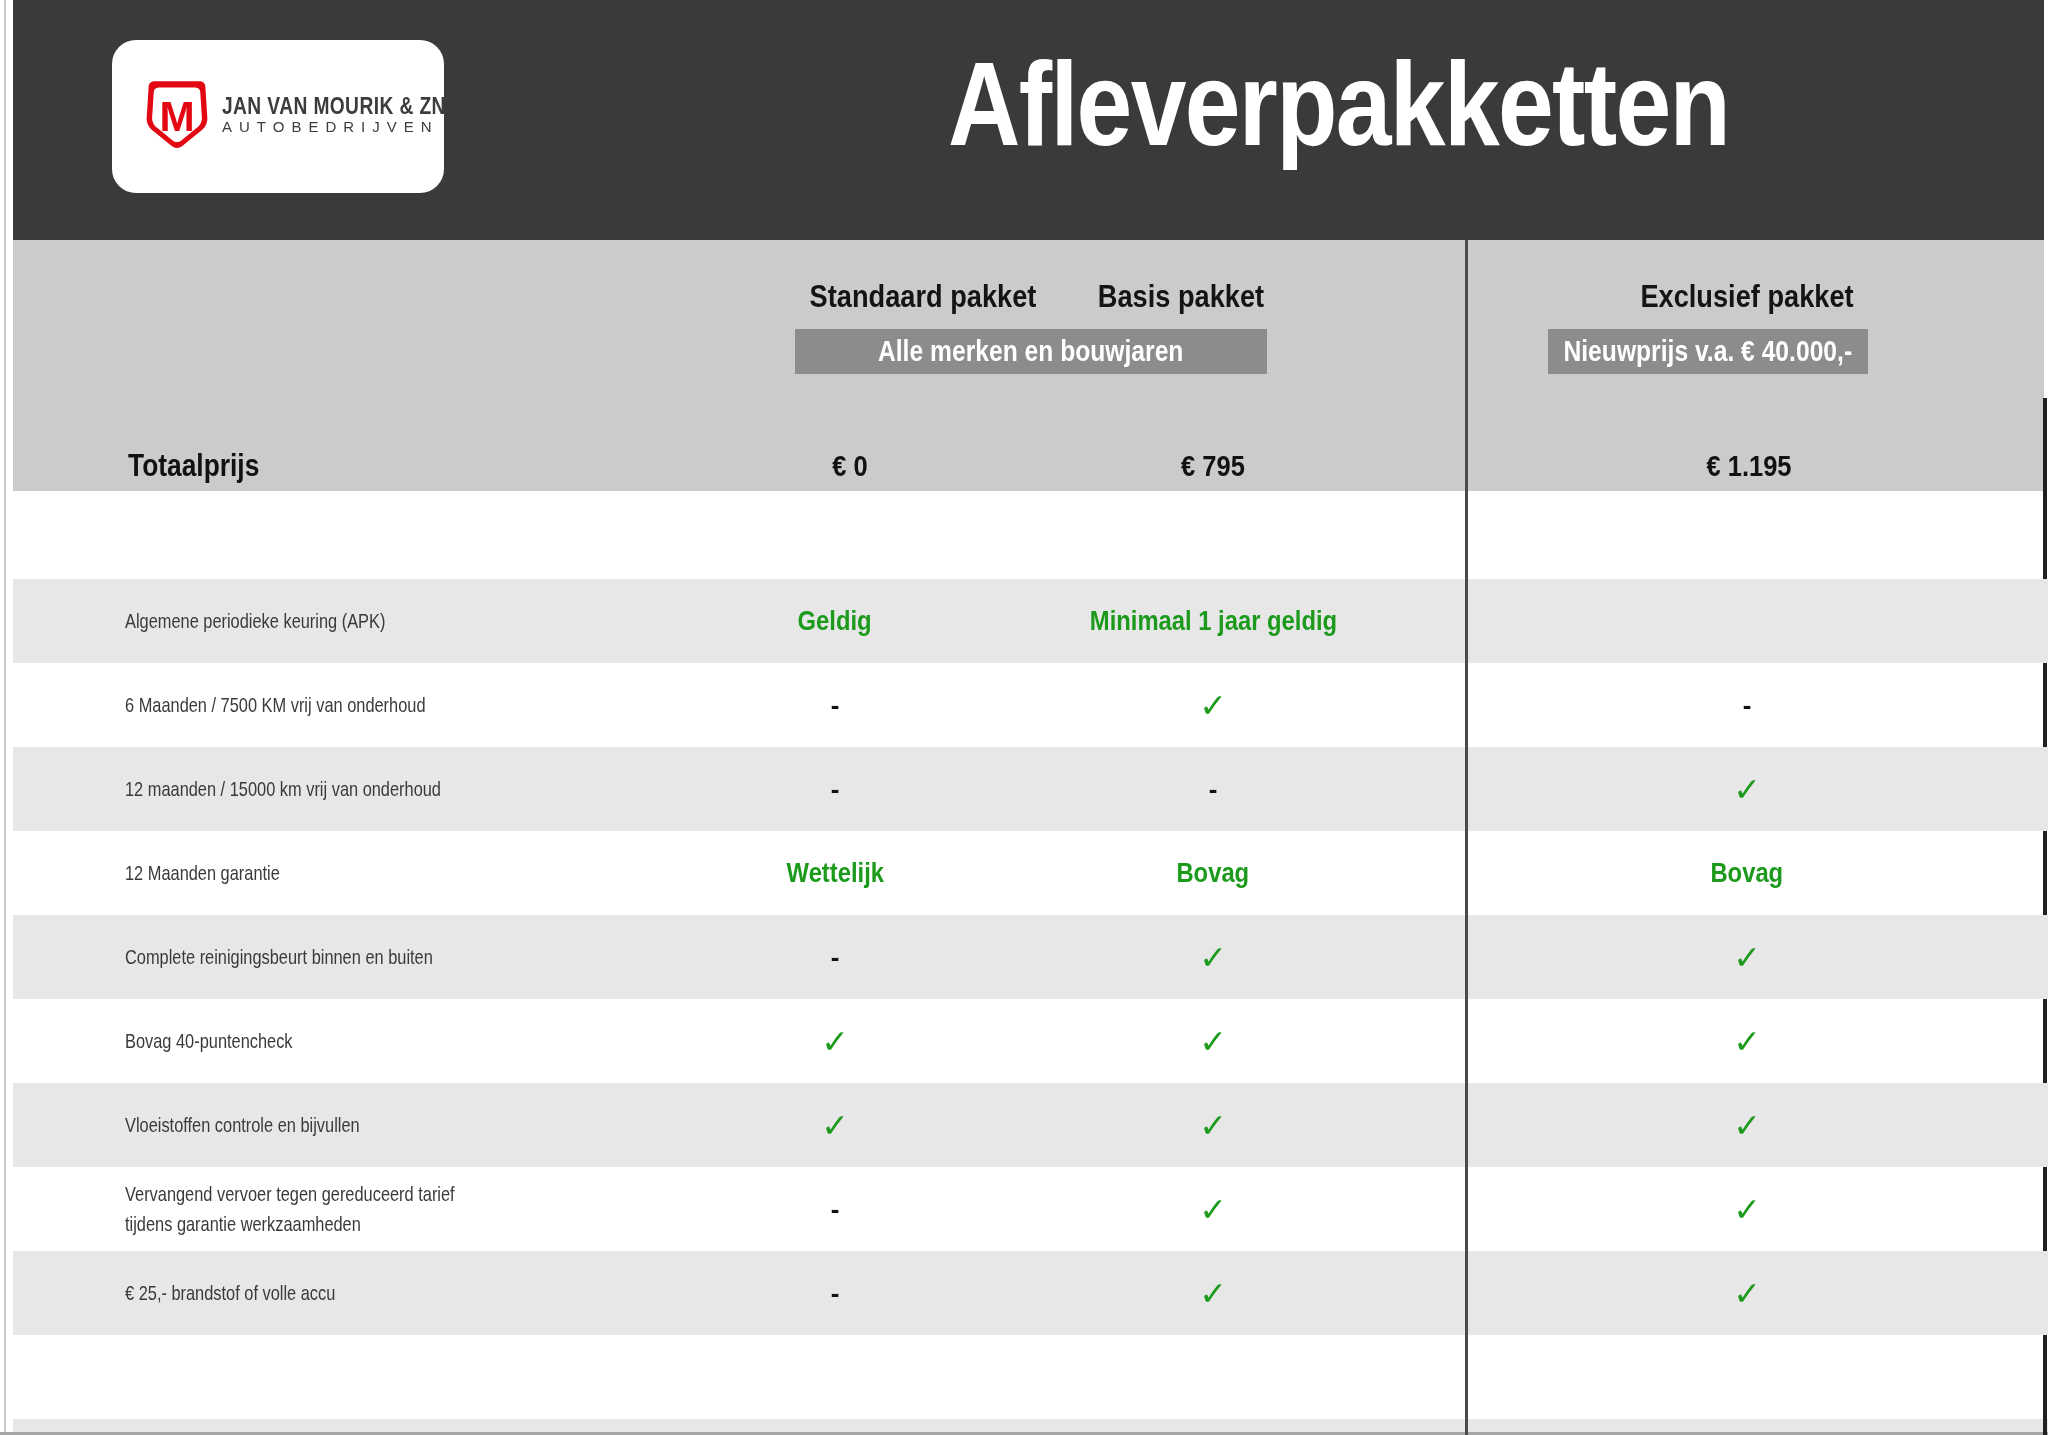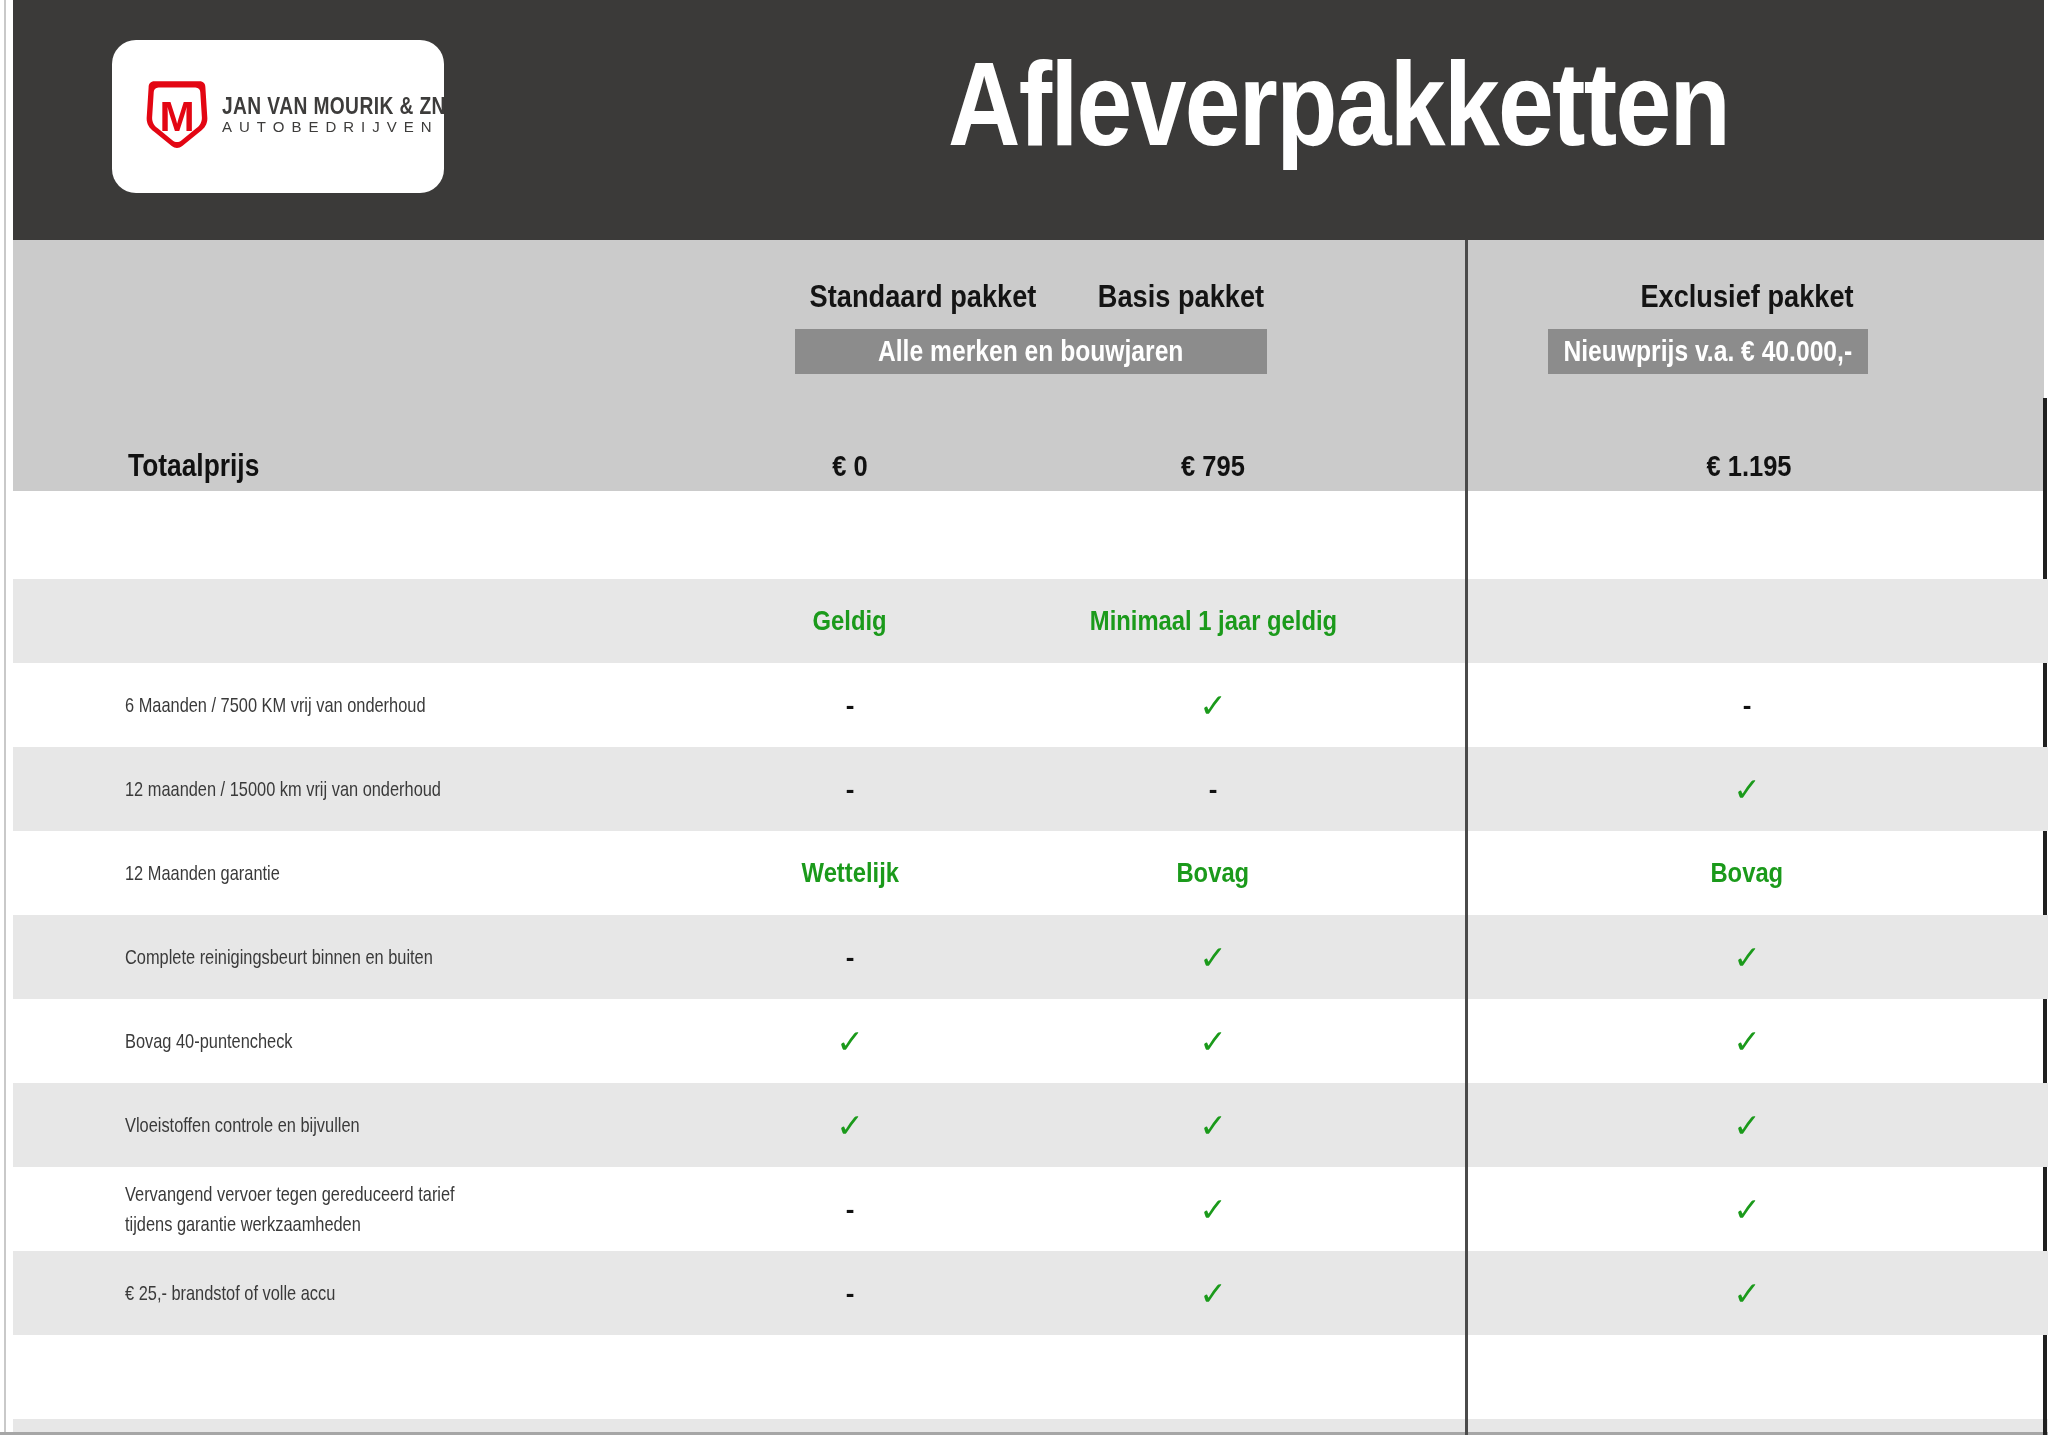--- a/index.html
+++ b/index.html
@@ -41,21 +41,21 @@
   .price-1{left:1213px;}
   .price-2{left:1749px;}
   
   .rows{left:13px;top:579px;width:2035px;z-index:2;}
   .feat-row{position:relative;width:2035px;height:84px;}
   .feat-row.alt{background:#e7e7e7;}
   .feat-label-wrap{position:absolute;left:112px;top:0;height:100%;display:flex;align-items:center;}
   .feat-label{font-size:21px;line-height:30px;color:#3a3a3a;white-space:pre-line;
     display:inline-block;transform:scaleX(0.78);transform-origin:left center;}
   .feat-val{position:absolute;top:0;height:100%;width:300px;display:flex;align-items:center;justify-content:center;}
-  .col0{left:687px;}
+  .col0{left:672px;}
   .col1{left:1050px;}
   .col2{left:1584px;}
   .val-text{font-size:28px;font-weight:bold;color:#1b9a1b;white-space:nowrap;
     display:inline-block;transform:scaleX(0.85);}
   .val-check{font-size:33px;color:#1b9a1b;font-family:"DejaVu Sans",sans-serif;}
   .val-dash{font-size:26px;font-weight:bold;color:#111111;}
   
   .divider{left:1465px;top:240px;width:3px;height:1195px;background:#4b4b4b;z-index:6;}
   
   .right-line{left:2043px;top:398px;width:4px;height:1037px;background:#202020;z-index:1;}
@@ -95,20 +95,23 @@
     <span class="badge-text">Nieuwprijs v.a. € 40.000,-</span>
   </div>
 
   <div class="abs total-label">Totaalprijs</div>
   <div class="abs price price-0">€ 0</div>
   <div class="abs price price-1">€ 795</div>
   <div class="abs price price-2">€ 1.195</div>
 
   <div class="abs rows" id="feature-rows">
       <div class="feat-row alt">
+    <div class="feat-label-wrap">
+      <span class="feat-label">Algemene periodieke keuring (APK)</span>
+    </div>
     <div class="feat-val col0">
           <span class="val-text">Geldig</span>
         </div>
     <div class="feat-val col1">
           <span class="val-text">Minimaal 1 jaar geldig</span>
         </div>
   </div>
       <div class="feat-row">
     <div class="feat-label-wrap">
       <span class="feat-label">6 Maanden / 7500 KM vrij van onderhoud</span>

